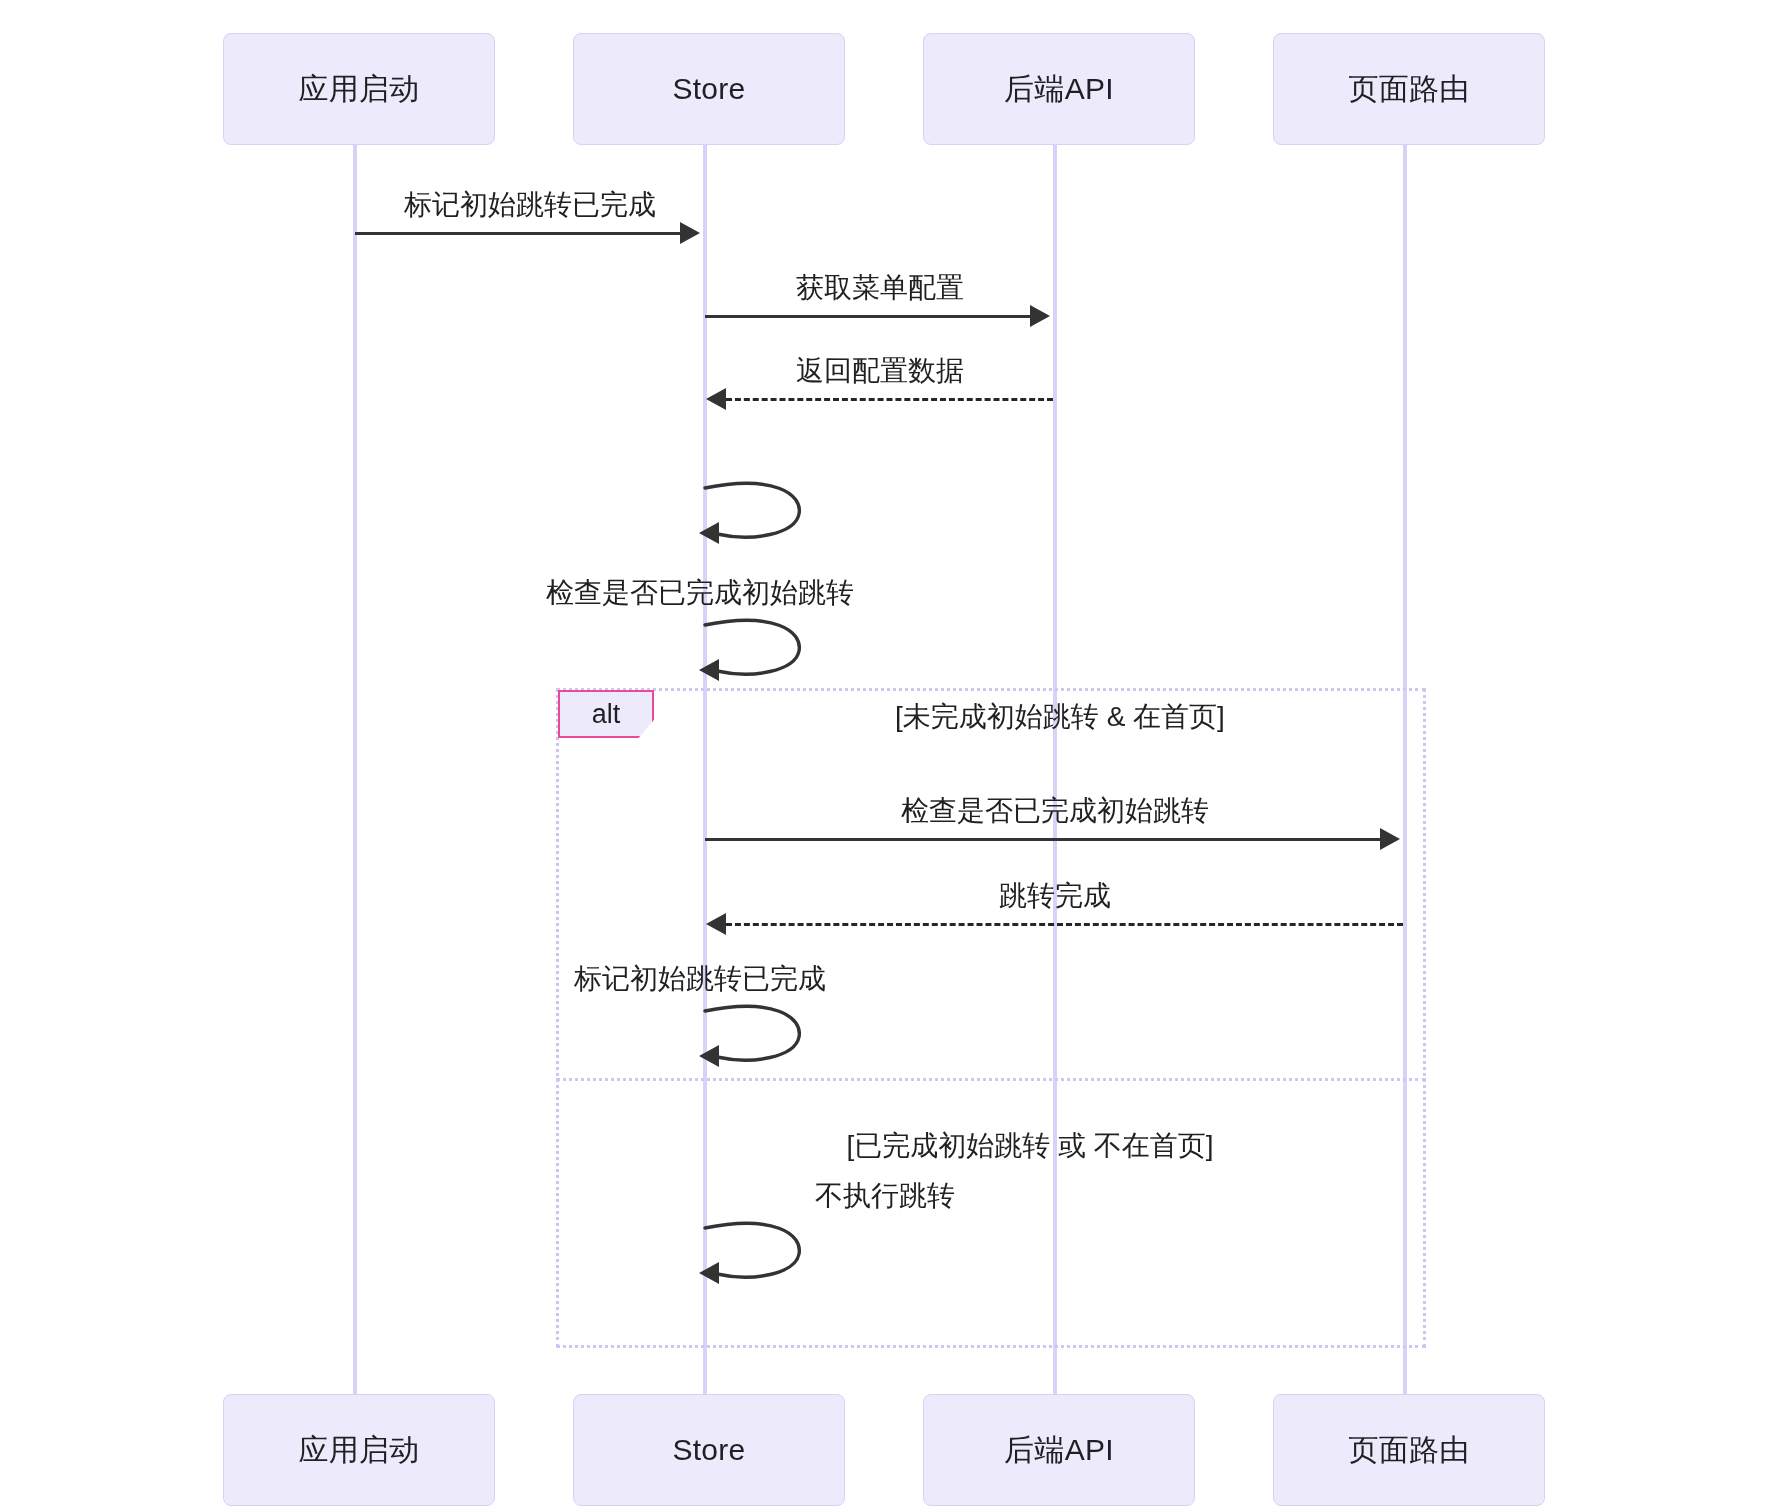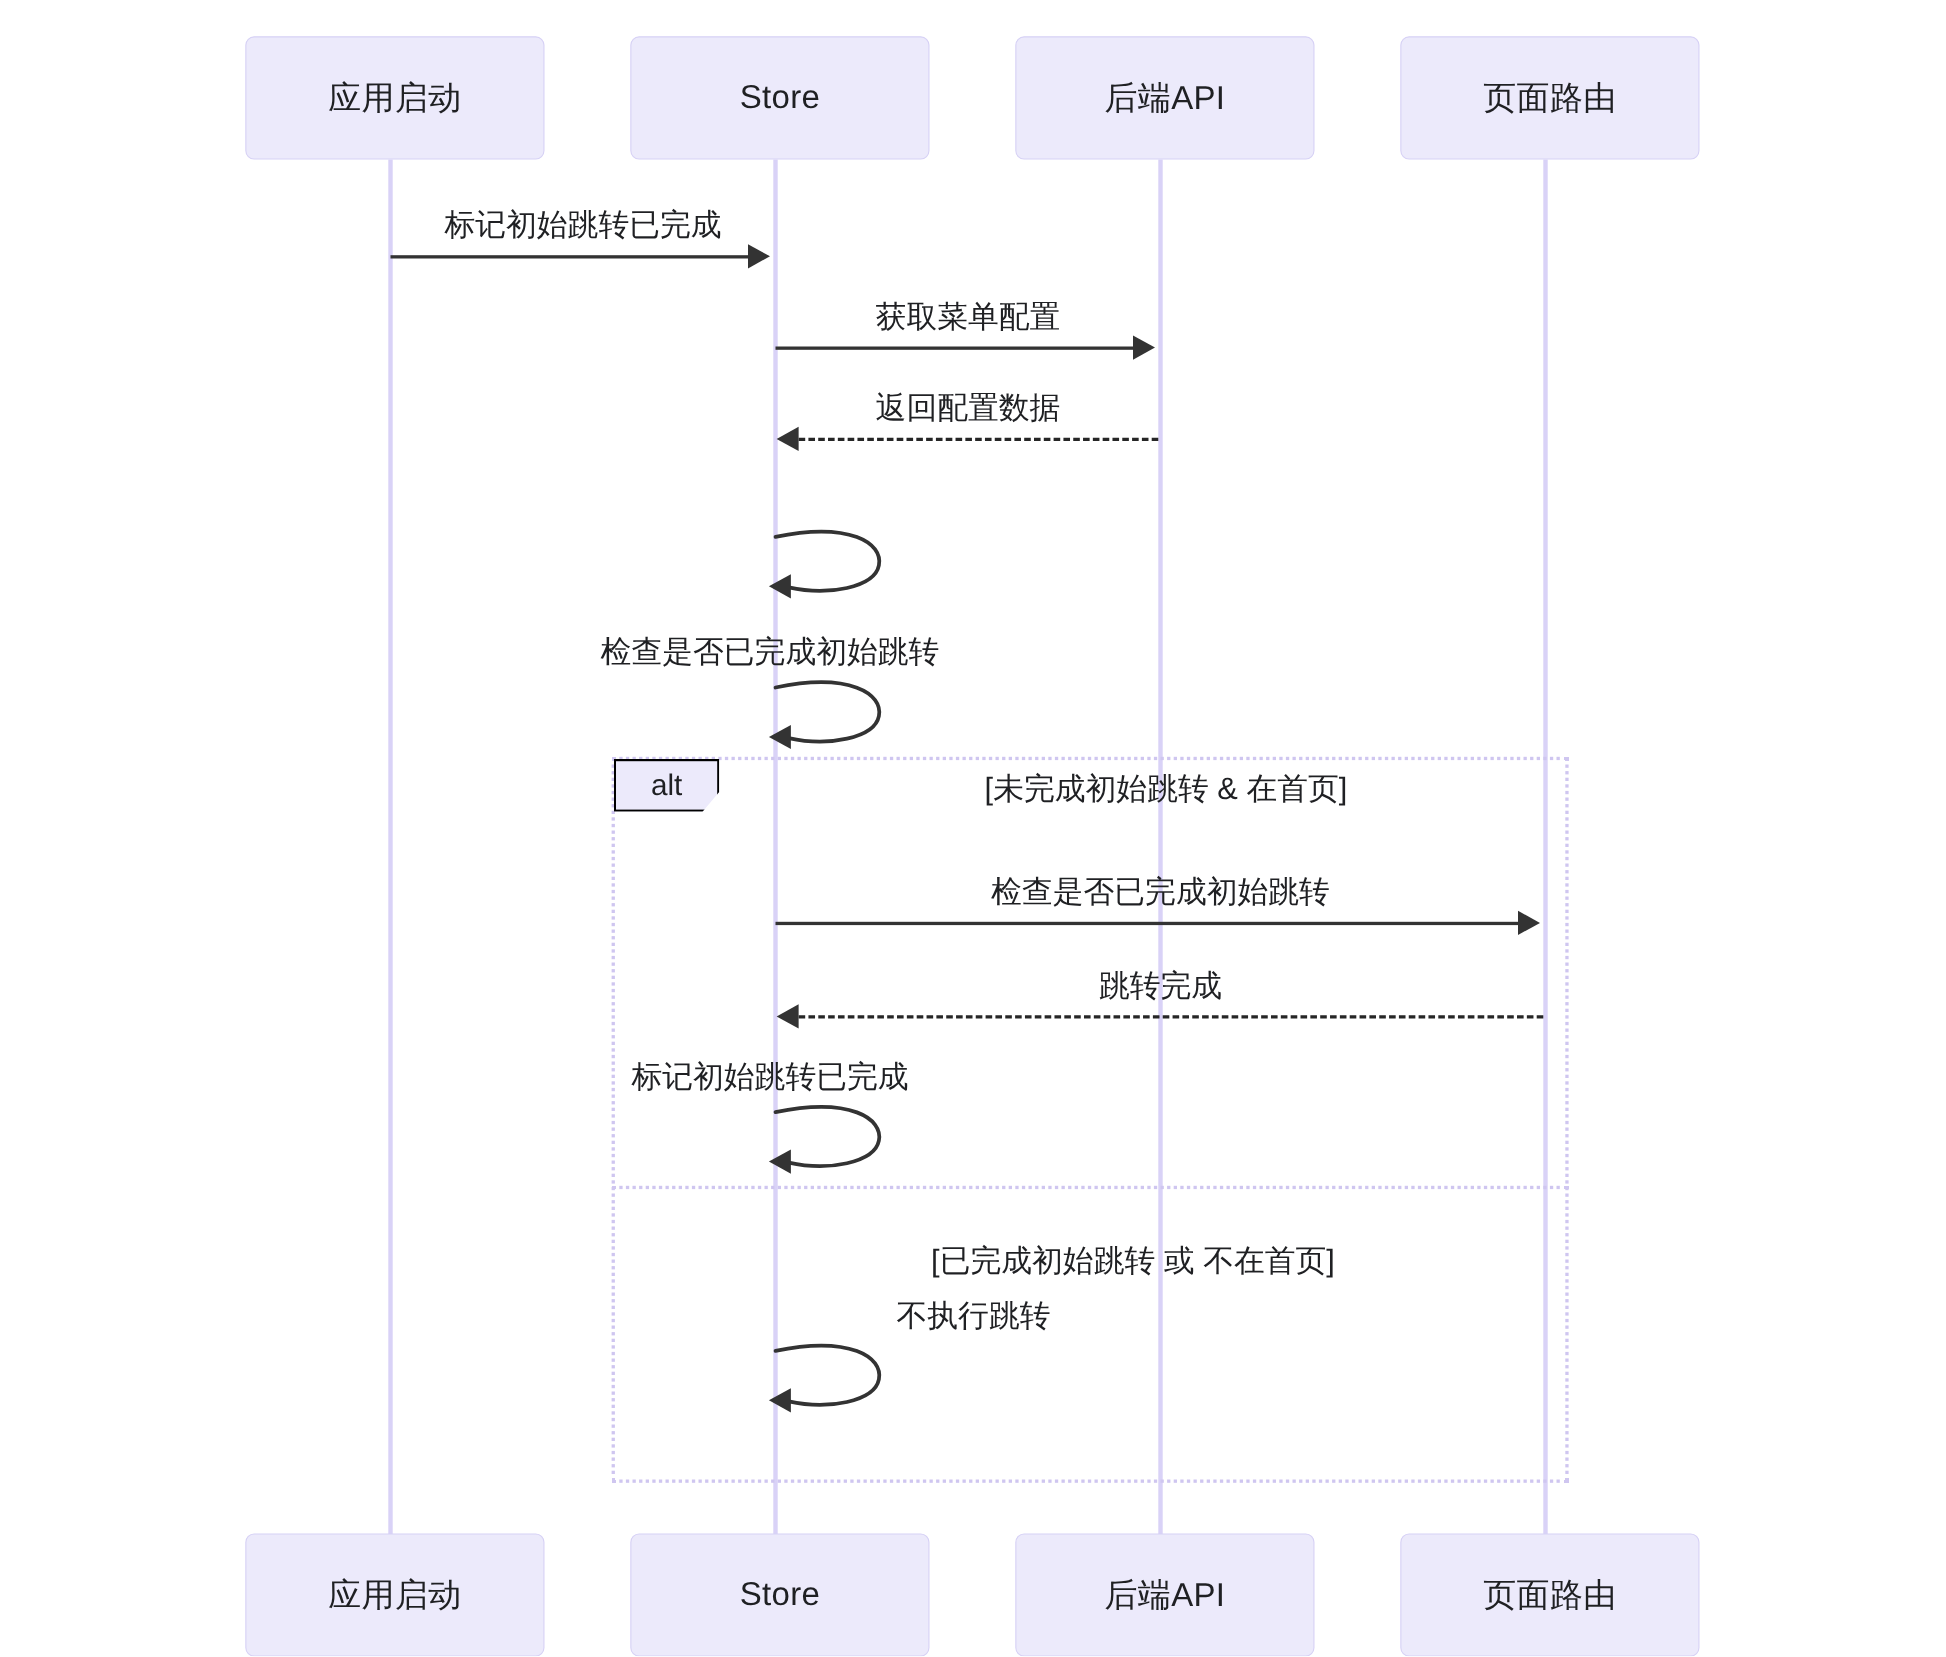--- a/index.html
+++ b/index.html
@@ -87,21 +87,21 @@
   }
   .frag-divider {
     position: absolute;
     height: 0;
     border-top: 3px dotted #CFC6F0;
     z-index: 1;
   }
   .frag-tag {
     position: absolute;
     background: #ECEAFB;
-    border: 2px solid #000000;
+    border: 2px solid #ec4899;
     color: #1f2023;
     font-size: 27px;
     display: flex;
     align-items: center;
     justify-content: center;
     z-index: 4;
     -webkit-clip-path: polygon(0 0, 100% 0, 100% 62%, 84% 100%, 0 100%);
     clip-path: polygon(0 0, 100% 0, 100% 62%, 84% 100%, 0 100%);
   }
   .frag-cond {

